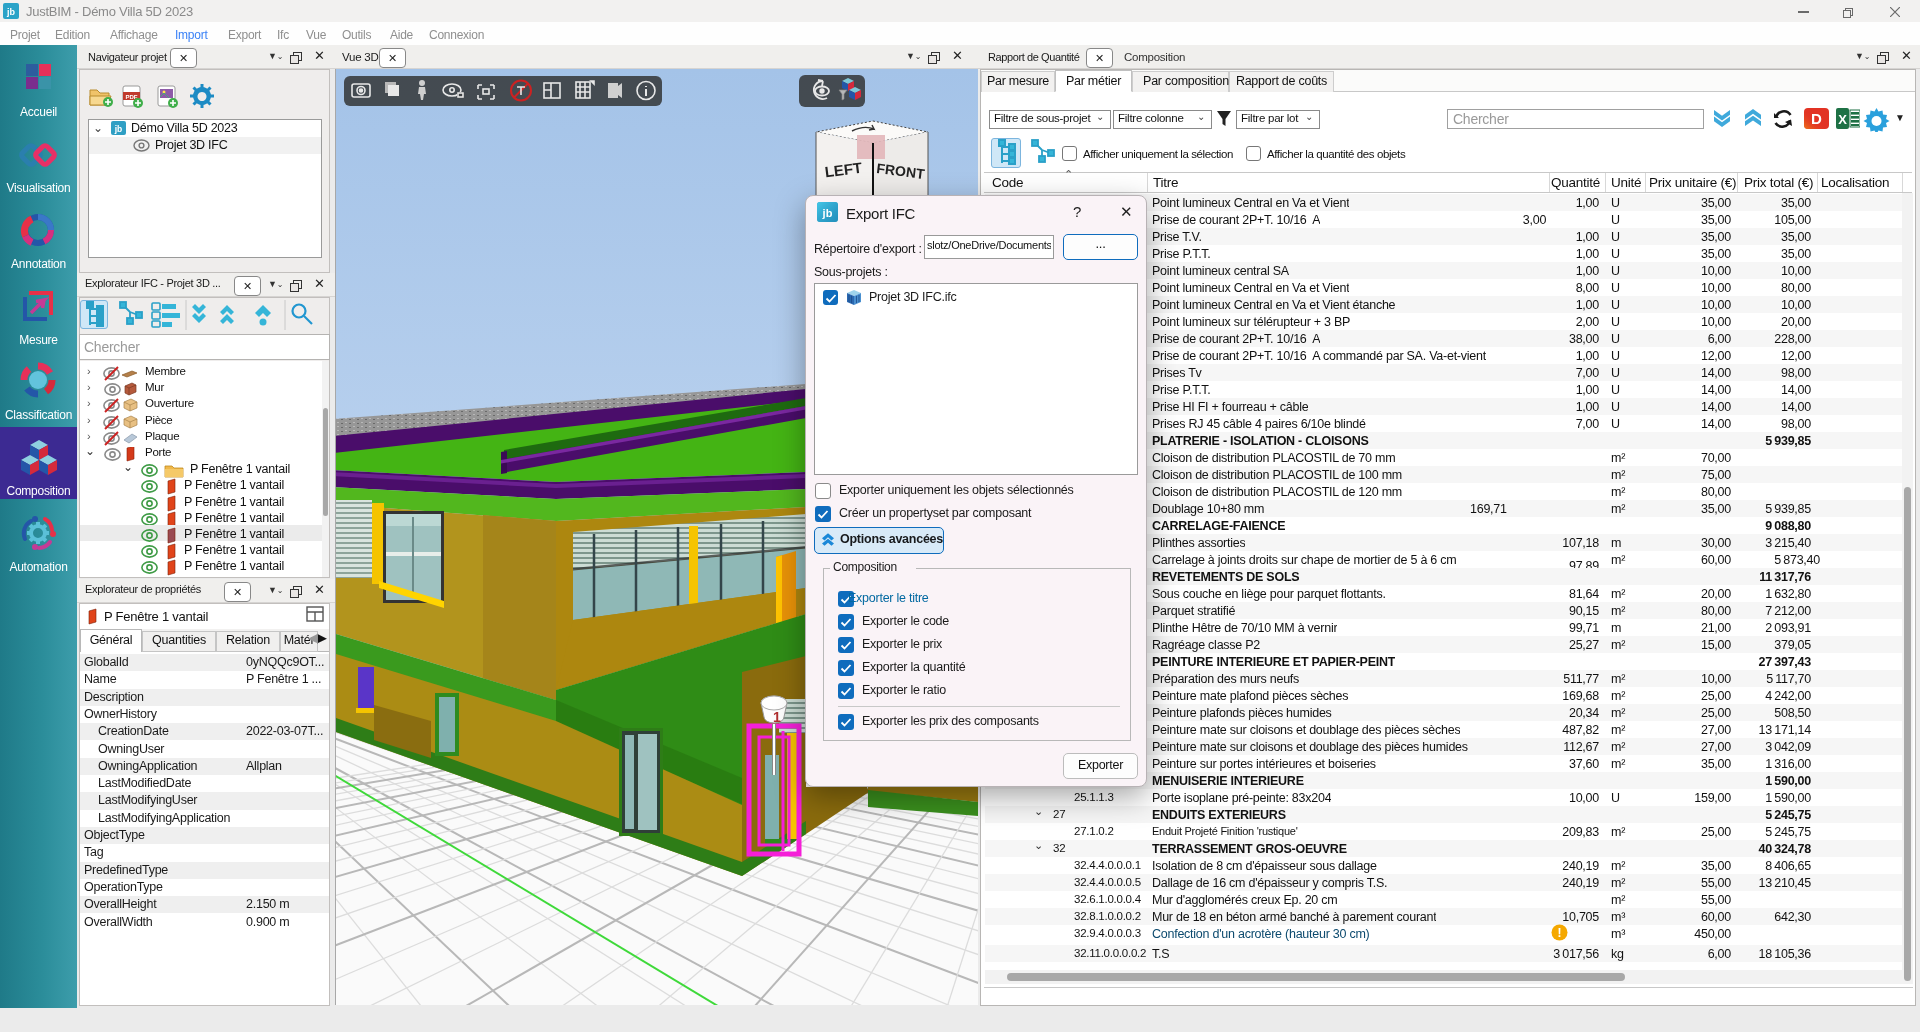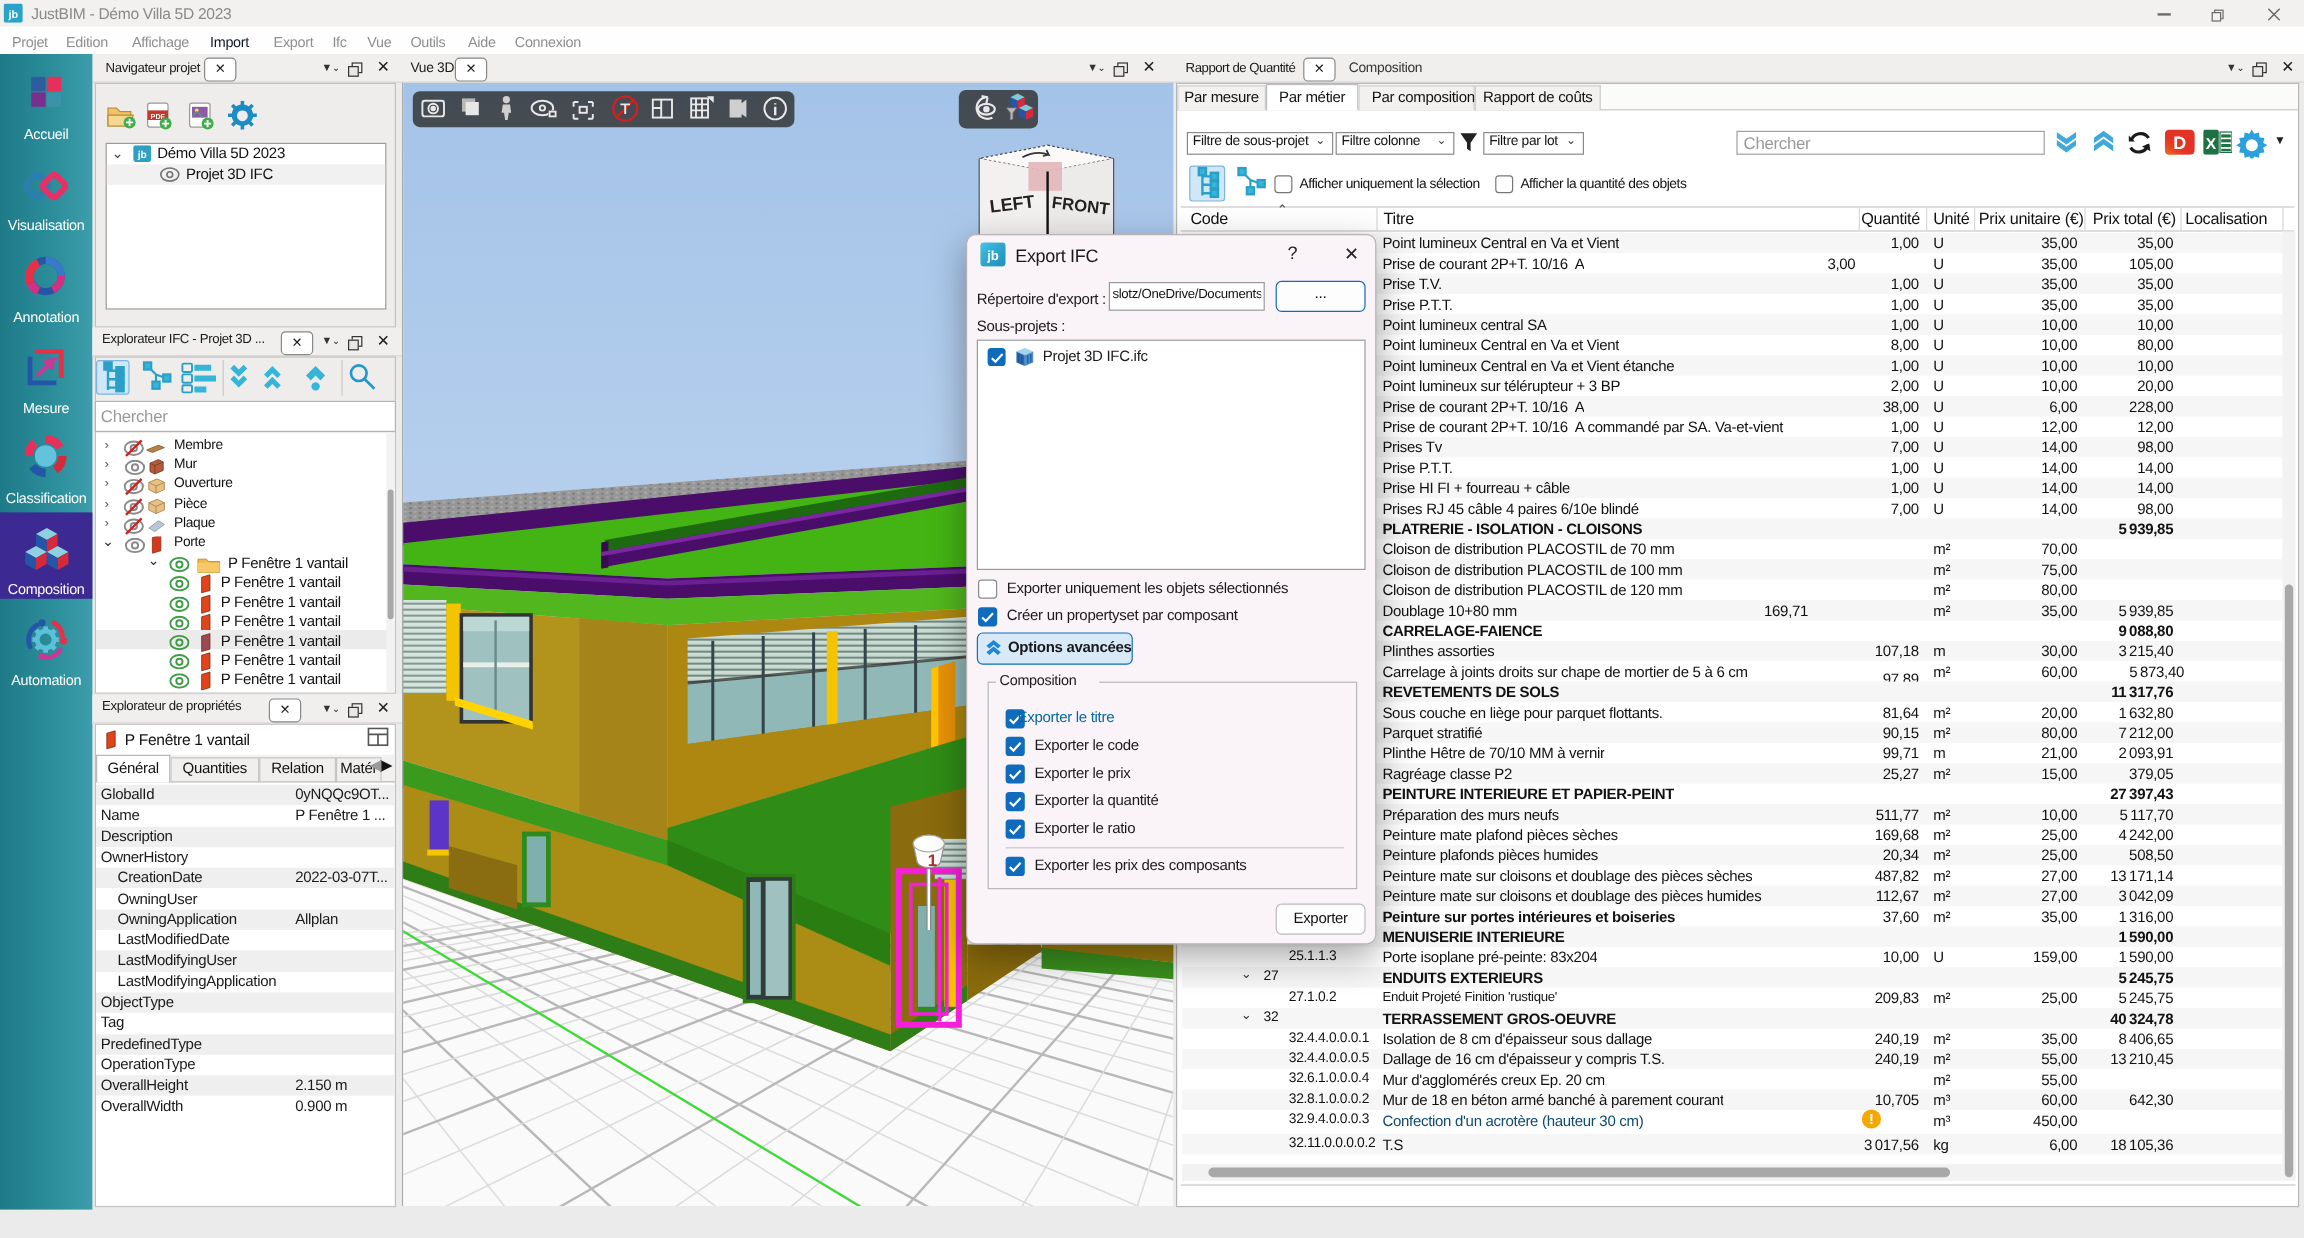--- a/index.html
+++ b/index.html
@@ -19,21 +19,21 @@
  <div class="a" style="left:1845px;top:8px;width:8px;height:8px;border:1.2px solid #6a6a6a;background:#f2f1f0"></div>
  <div class="a" style="left:1843px;top:10px;width:8px;height:8px;border:1.2px solid #6a6a6a;background:#f2f1f0"></div>
  <svg class="a" style="left:1890px;top:7px" width="10" height="10">
       <path d="M0 0 L10 10 M10 0 L0 10" stroke="#6a6a6a" stroke-width="1.2"></path>
     </svg>
 </div>
 <div class="a" style="left:0;top:22px;width:1920px;height:23px;background:#fefefe">
 <div class="tx" style="left:10px;top:6px;font-size:12px;color:#8f8f8f">Projet</div>
     <div class="tx" style="left:55px;top:6px;font-size:12px;color:#8f8f8f">Edition</div>
     <div class="tx" style="left:110px;top:6px;font-size:12px;color:#8f8f8f">Affichage</div>
-    <div class="tx" style="left:175px;top:6px;font-size:12px;color:#0f172a">Import</div>
+    <div class="tx" style="left:175px;top:6px;font-size:12px;color:#3b82f6">Import</div>
     <div class="tx" style="left:228px;top:6px;font-size:12px;color:#8f8f8f">Export</div>
     <div class="tx" style="left:277px;top:6px;font-size:12px;color:#8f8f8f">Ifc</div>
     <div class="tx" style="left:306px;top:6px;font-size:12px;color:#8f8f8f">Vue</div>
     <div class="tx" style="left:342px;top:6px;font-size:12px;color:#8f8f8f">Outils</div>
     <div class="tx" style="left:390px;top:6px;font-size:12px;color:#8f8f8f">Aide</div>
     <div class="tx" style="left:429px;top:6px;font-size:12px;color:#8f8f8f">Connexion</div>
   </div>
 <div class="a" style="left:0;top:45px;width:1920px;height:24px;background:#f0efed;border-bottom:1px solid #d6d4d2"></div>
 <div class="tx" style="left:88px;top:51px;font-size:11px;letter-spacing:-0.3px;color:#1a1a1a">Navigateur projet</div>
 <div class="a" style="left:170px;top:48px;width:27px;height:20px;background:#fff;border:1px solid #888;border-radius:4px;text-align:center;font-size:11px;color:#222;line-height:19px">✕</div>
@@ -954,21 +954,21 @@
 <div class="tx" style="left:1470px;top:722.5px;width:129px;text-align:right;font-size:12.5px;color:#111">487,82</div>
 <div class="tx" style="left:1611px;top:722.5px;font-size:12.5px;color:#111">m²</div>
 <div class="tx" style="left:1630px;top:722.5px;width:101px;text-align:right;font-size:12.5px;color:#111">27,00</div>
 <div class="tx" style="left:1710px;top:722.5px;width:101px;text-align:right;font-size:12.5px;font-weight:normal;color:#111">13 171,14</div>
 <div class="a" style="left:985px;top:737.5px;width:917px;height:17.0px;background:#f6f6f6"></div>
 <div class="tx" style="left:1152px;top:739.5px;font-size:12.5px;font-weight:normal;color:#111;max-width:396px;overflow:hidden">Peinture mate sur cloisons et doublage des pièces humides</div>
 <div class="tx" style="left:1470px;top:739.5px;width:129px;text-align:right;font-size:12.5px;color:#111">112,67</div>
 <div class="tx" style="left:1611px;top:739.5px;font-size:12.5px;color:#111">m²</div>
 <div class="tx" style="left:1630px;top:739.5px;width:101px;text-align:right;font-size:12.5px;color:#111">27,00</div>
 <div class="tx" style="left:1710px;top:739.5px;width:101px;text-align:right;font-size:12.5px;font-weight:normal;color:#111">3 042,09</div>
-<div class="tx" style="left:1152px;top:756.5px;font-size:12.5px;font-weight:bold;color:#111;max-width:396px;overflow:hidden">Peinture sur portes intérieures et boiseries</div>
+<div class="tx" style="left:1152px;top:756.5px;font-size:12.5px;font-weight:normal;color:#111;max-width:396px;overflow:hidden">Peinture sur portes intérieures et boiseries</div>
 <div class="tx" style="left:1470px;top:756.5px;width:129px;text-align:right;font-size:12.5px;color:#111">37,60</div>
 <div class="tx" style="left:1611px;top:756.5px;font-size:12.5px;color:#111">m²</div>
 <div class="tx" style="left:1630px;top:756.5px;width:101px;text-align:right;font-size:12.5px;color:#111">35,00</div>
 <div class="tx" style="left:1710px;top:756.5px;width:101px;text-align:right;font-size:12.5px;font-weight:normal;color:#111">1 316,00</div>
 <div class="a" style="left:985px;top:771.5px;width:917px;height:17.0px;background:#f6f6f6"></div>
 <div class="tx" style="left:1152px;top:773.5px;font-size:12.5px;font-weight:bold;color:#111;max-width:396px;overflow:hidden">MENUISERIE INTERIEURE</div>
 <div class="tx" style="left:1710px;top:773.5px;width:101px;text-align:right;font-size:12.5px;font-weight:bold;color:#111">1 590,00</div>
 <div class="tx" style="left:1074px;top:791.0px;font-size:11.5px;color:#111">25.1.1.3</div>
 <div class="tx" style="left:1152px;top:790.5px;font-size:12.5px;font-weight:normal;color:#111;max-width:396px;overflow:hidden">Porte isoplane pré-peinte: 83x204</div>
 <div class="tx" style="left:1470px;top:790.5px;width:129px;text-align:right;font-size:12.5px;color:#111">10,00</div>

